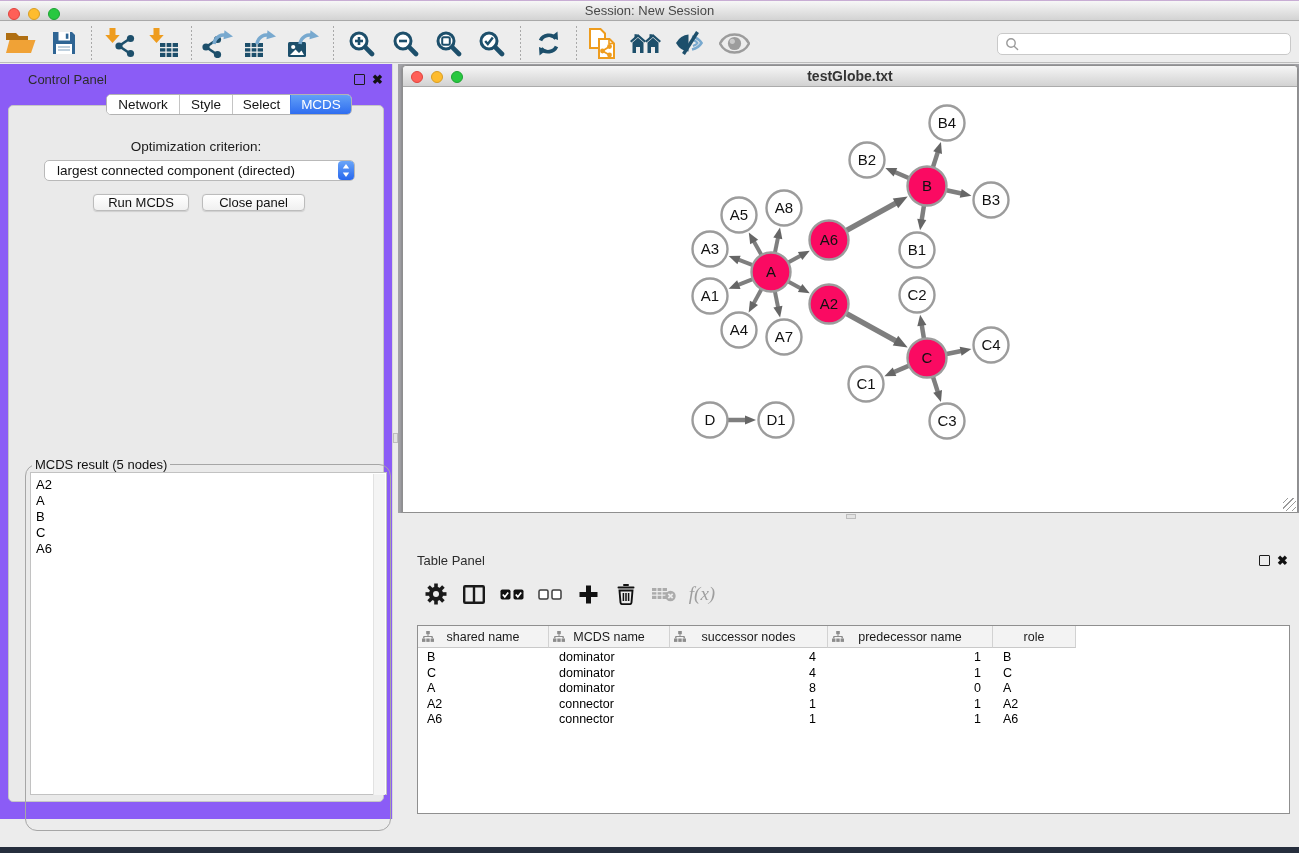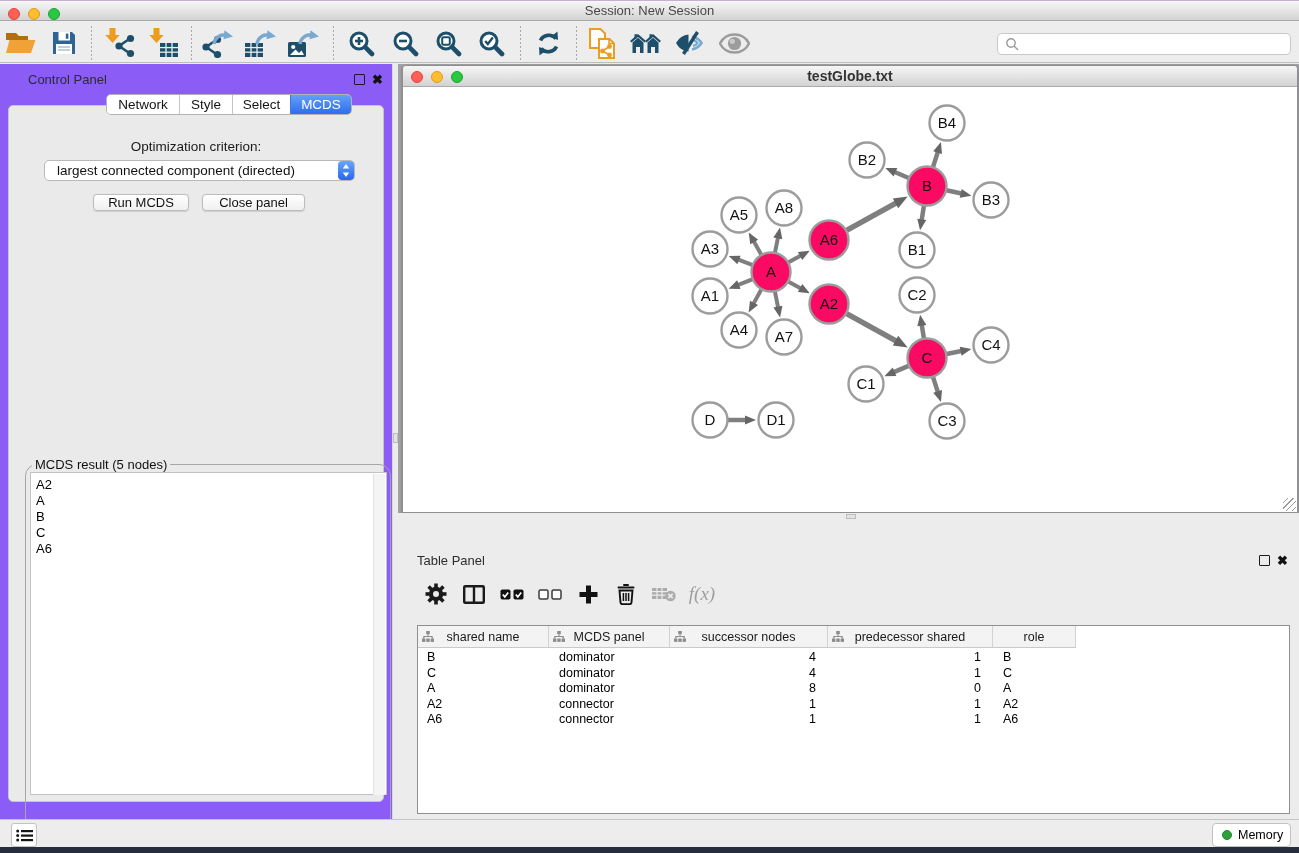--- a/index.html
+++ b/index.html
@@ -662,41 +662,41 @@
                   <span>shared name</span>
                 </div>
                 <div class="th" style="left:131px;width:121px">
                   <svg class="hicon" width="12" height="12" viewBox="0 0 12 12" fill="#8c8c8c">
     <rect x="4.2" y="0" width="3.6" height="3.2"></rect>
     <path d="M6 3 v2 M1.8 7 V5.5 h8.4 V7 M1.8 5.5 v2 M10.2 5.5 v2" stroke="#8c8c8c" stroke-width="1" fill="none"></path>
     <rect x="0" y="7.5" width="3.4" height="3.4"></rect>
                     <rect x="4.3" y="7.5" width="3.4" height="3.4"></rect>
                     <rect x="8.6" y="7.5" width="3.4" height="3.4"></rect>
                   </svg>
-                  <span>MCDS panel</span>
+                  <span>MCDS name</span>
                 </div>
                 <div class="th" style="left:252px;width:158px">
                   <svg class="hicon" width="12" height="12" viewBox="0 0 12 12" fill="#8c8c8c">
     <rect x="4.2" y="0" width="3.6" height="3.2"></rect>
     <path d="M6 3 v2 M1.8 7 V5.5 h8.4 V7 M1.8 5.5 v2 M10.2 5.5 v2" stroke="#8c8c8c" stroke-width="1" fill="none"></path>
     <rect x="0" y="7.5" width="3.4" height="3.4"></rect>
                     <rect x="4.3" y="7.5" width="3.4" height="3.4"></rect>
                     <rect x="8.6" y="7.5" width="3.4" height="3.4"></rect>
                   </svg>
                   <span>successor nodes</span>
                 </div>
                 <div class="th" style="left:410px;width:165px">
                   <svg class="hicon" width="12" height="12" viewBox="0 0 12 12" fill="#8c8c8c">
     <rect x="4.2" y="0" width="3.6" height="3.2"></rect>
     <path d="M6 3 v2 M1.8 7 V5.5 h8.4 V7 M1.8 5.5 v2 M10.2 5.5 v2" stroke="#8c8c8c" stroke-width="1" fill="none"></path>
     <rect x="0" y="7.5" width="3.4" height="3.4"></rect>
                     <rect x="4.3" y="7.5" width="3.4" height="3.4"></rect>
                     <rect x="8.6" y="7.5" width="3.4" height="3.4"></rect>
                   </svg>
-                  <span>predecessor shared</span>
+                  <span>predecessor name</span>
                 </div>
                 <div class="th" style="left:575px;width:83px">
                   <span>role</span>
                 </div>
               </div>
             <div id="tbody">
                 <div class="td" style="top:2px;left:9px;">B</div>
                 <div class="td" style="top:2px;left:141px;">dominator</div>
                 <div class="td" style="top:2px;left:252px;width:146px;text-align:right;">4</div>
                 <div class="td" style="top:2px;left:410px;width:153px;text-align:right;">1</div>
@@ -721,31 +721,15 @@
                 <div class="td" style="top:64px;left:252px;width:146px;text-align:right;">1</div>
                 <div class="td" style="top:64px;left:410px;width:153px;text-align:right;">1</div>
                 <div class="td" style="top:64px;left:585px;">A6</div>
               </div>
           </div>
         </div>
       </div>
 
     </div>
 
-    <div id="statusbar">
-      <div id="list-btn">
-        <svg width="17" height="13" viewBox="0 0 17 13" fill="#161616">
-          <circle cx="1.7" cy="2" r="1.5"></circle>
-            <rect x="5" y="1" width="12" height="2.2"></rect>
-          <circle cx="1.7" cy="6.5" r="1.5"></circle>
-            <rect x="5" y="5.5" width="12" height="2.2"></rect>
-          <circle cx="1.7" cy="11" r="1.5"></circle>
-            <rect x="5" y="10" width="12" height="2.2"></rect>
-        </svg>
-      </div>
-      <div id="memory-btn">
-        <div class="dot"></div>
-        <div class="lbl">Memory</div>
-      </div>
-    </div>
 
   </div>
 </div>
 
 </body></html>

